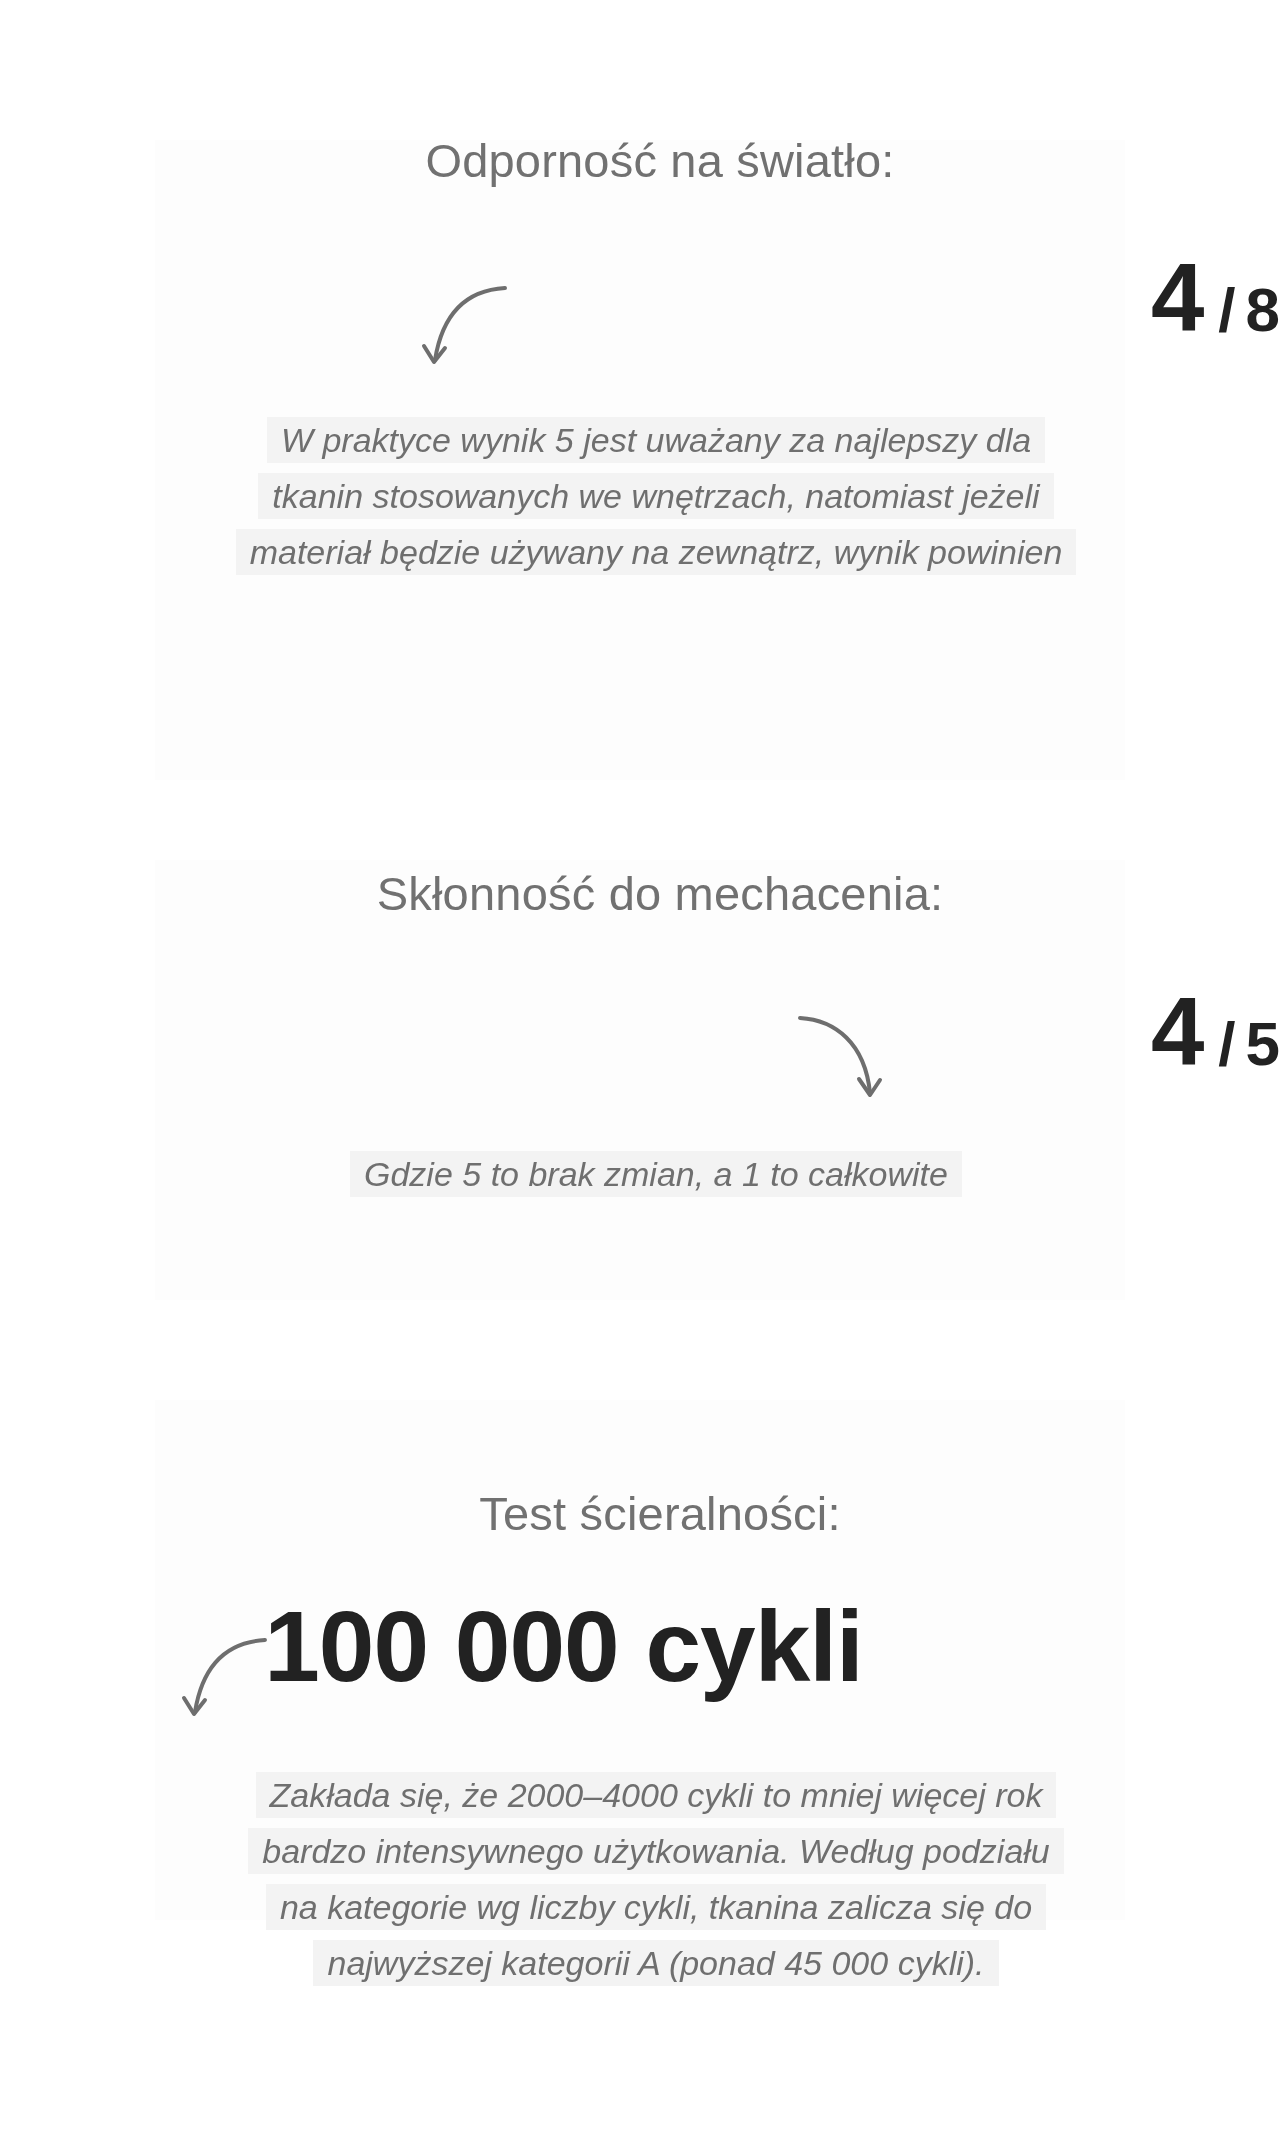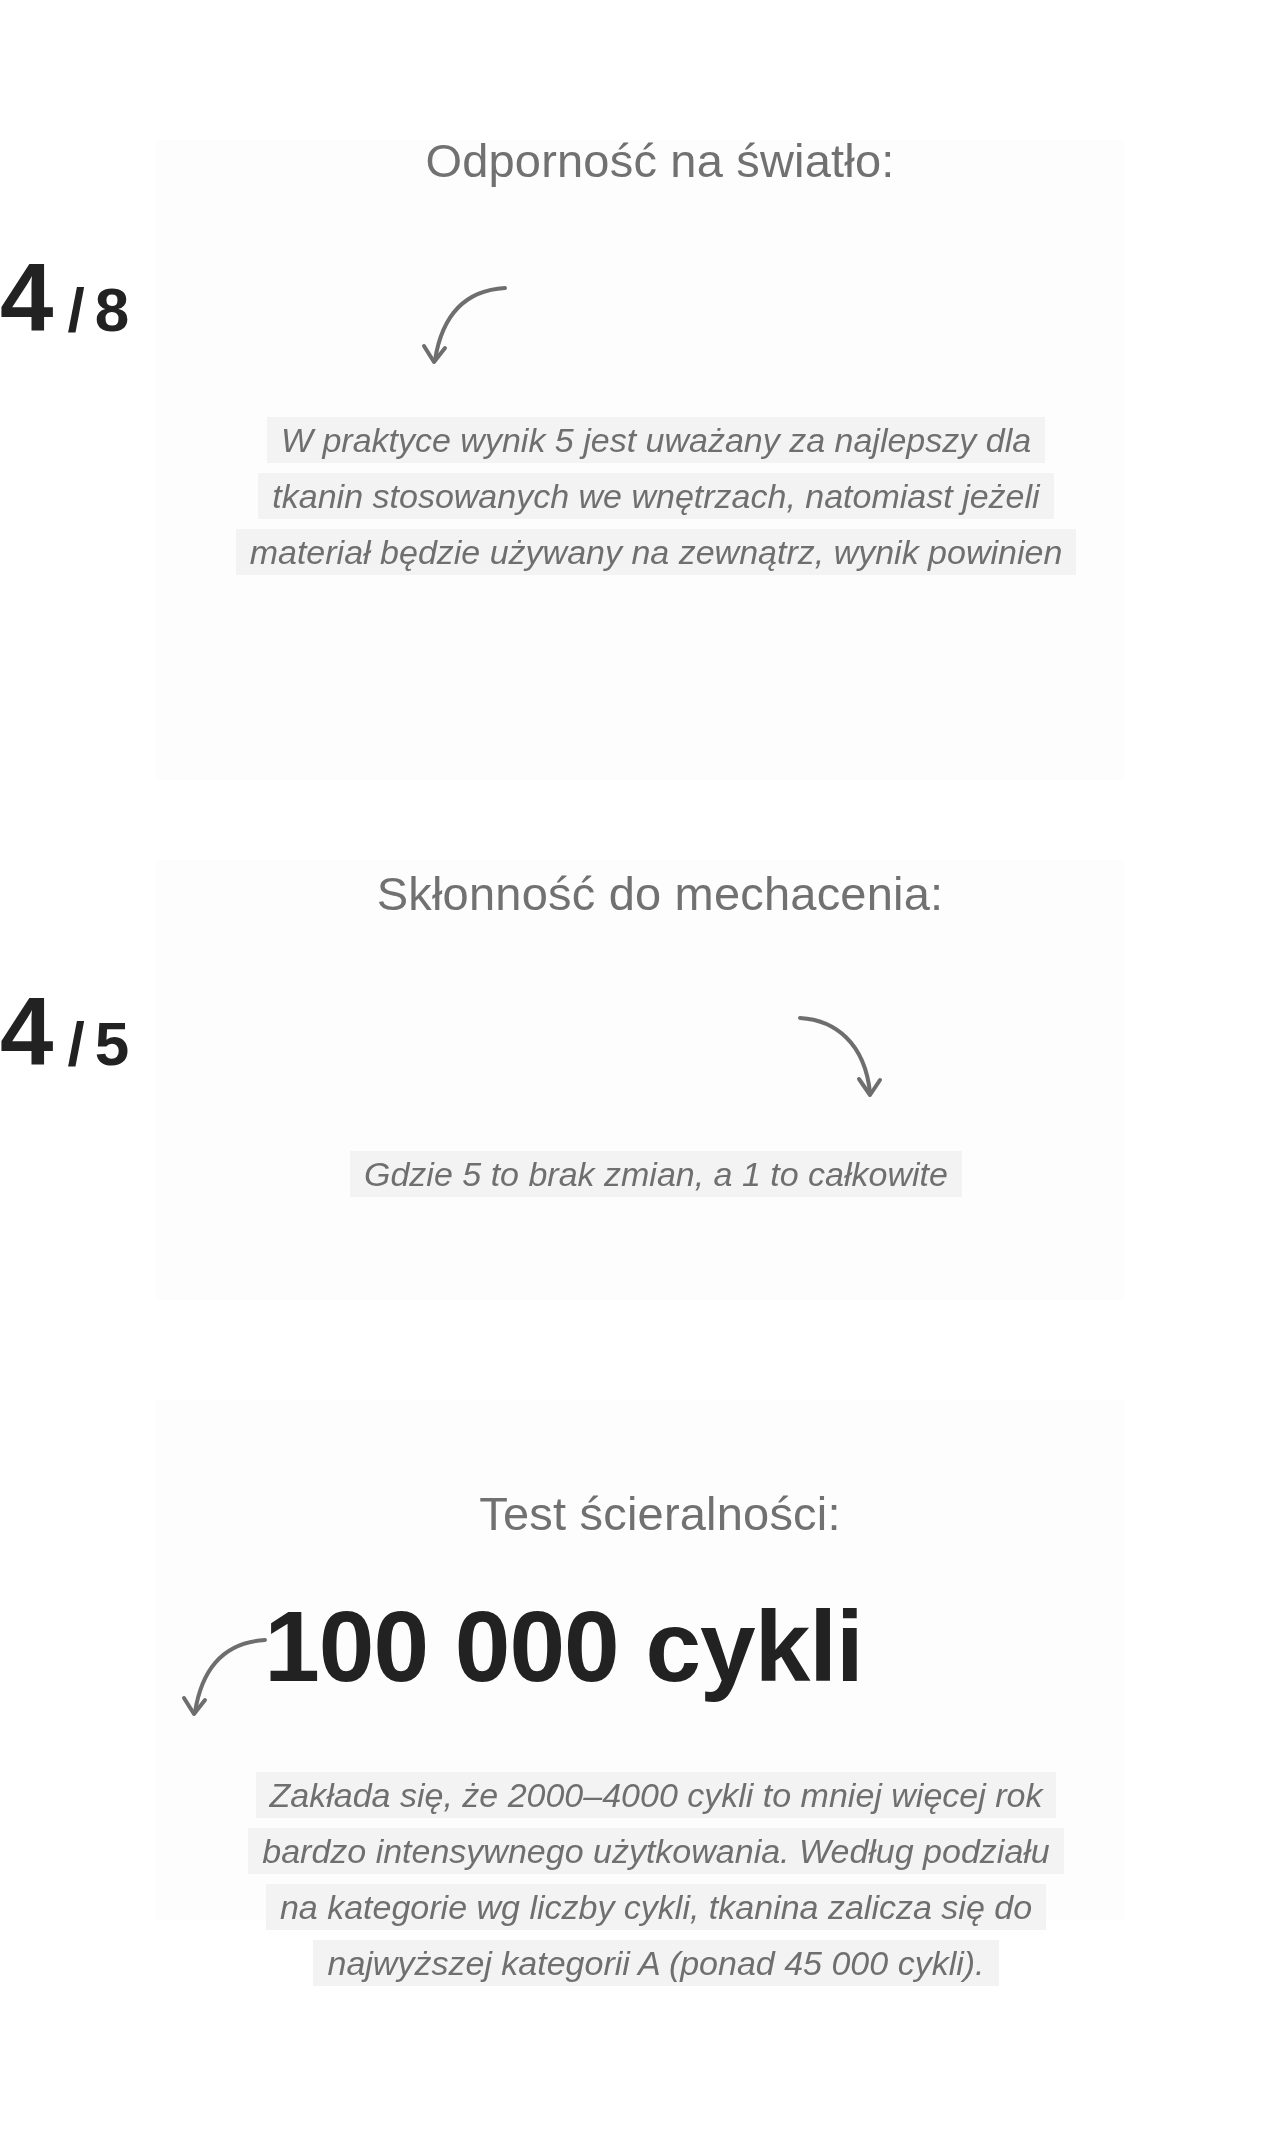--- a/index.html
+++ b/index.html
@@ -32,21 +32,21 @@
     font-weight: 400;
     letter-spacing: 0.2px;
     margin: 0;
     line-height: 1;
     padding-left: 20px;
   }
   .score {
     position: absolute;
     left: 0;
     width: 1280px;
-    text-align: left;
+    text-align: right;
     color: #222222;
     font-weight: 700;
     line-height: 1;
     white-space: nowrap;
   }
   .score .main { font-size: 96px; }
   .score .sep { font-size: 62px; margin-left: 14px; }
   .score .den { font-size: 62px; margin-left: 10px; }
   .big-value {
     position: absolute;

